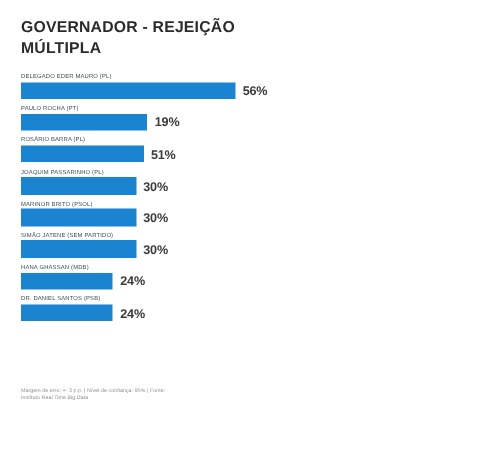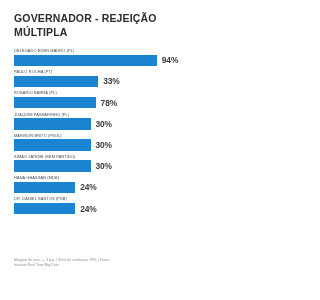--- a/index.html
+++ b/index.html
@@ -83,35 +83,35 @@
 
 <div class="card">
 
   <h1 class="chart-title">GOVERNADOR - REJEIÇÃO MÚLTIPLA</h1>
 
   <div class="bars">
       <div class="bar-row">
         <div class="bar-label">DELEGADO EDER MAURO (PL)</div>
         <div class="bar-track">
           <div class="bar-fill" style="width: 142.8px; background: rgb(27, 132, 208);"></div>
-          <div class="bar-value">94%</div>
+          <div class="bar-value">56%</div>
         </div>
       </div>
       <div class="bar-row">
         <div class="bar-label">PAULO ROCHA (PT)</div>
         <div class="bar-track">
           <div class="bar-fill" style="width: 84.15px; background: rgb(27, 132, 208);"></div>
-          <div class="bar-value">33%</div>
+          <div class="bar-value">19%</div>
         </div>
       </div>
       <div class="bar-row">
         <div class="bar-label">ROSÁRIO BARRA (PL)</div>
         <div class="bar-track">
           <div class="bar-fill" style="width: 81.6px; background: rgb(27, 132, 208);"></div>
-          <div class="bar-value">78%</div>
+          <div class="bar-value">51%</div>
         </div>
       </div>
       <div class="bar-row">
         <div class="bar-label">JOAQUIM PASSARINHO (PL)</div>
         <div class="bar-track">
           <div class="bar-fill" style="width: 76.5px; background: rgb(27, 132, 208);"></div>
           <div class="bar-value">30%</div>
         </div>
       </div>
       <div class="bar-row">

